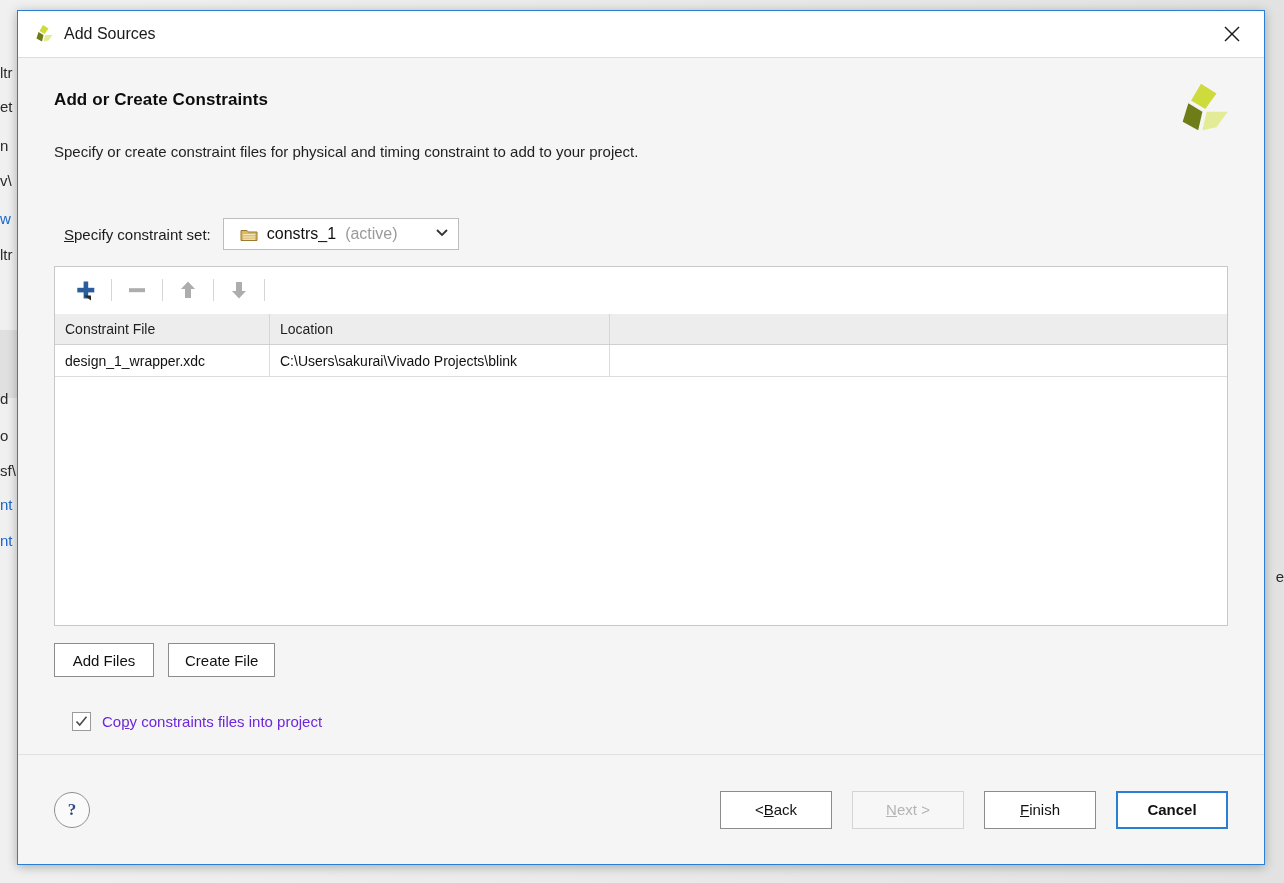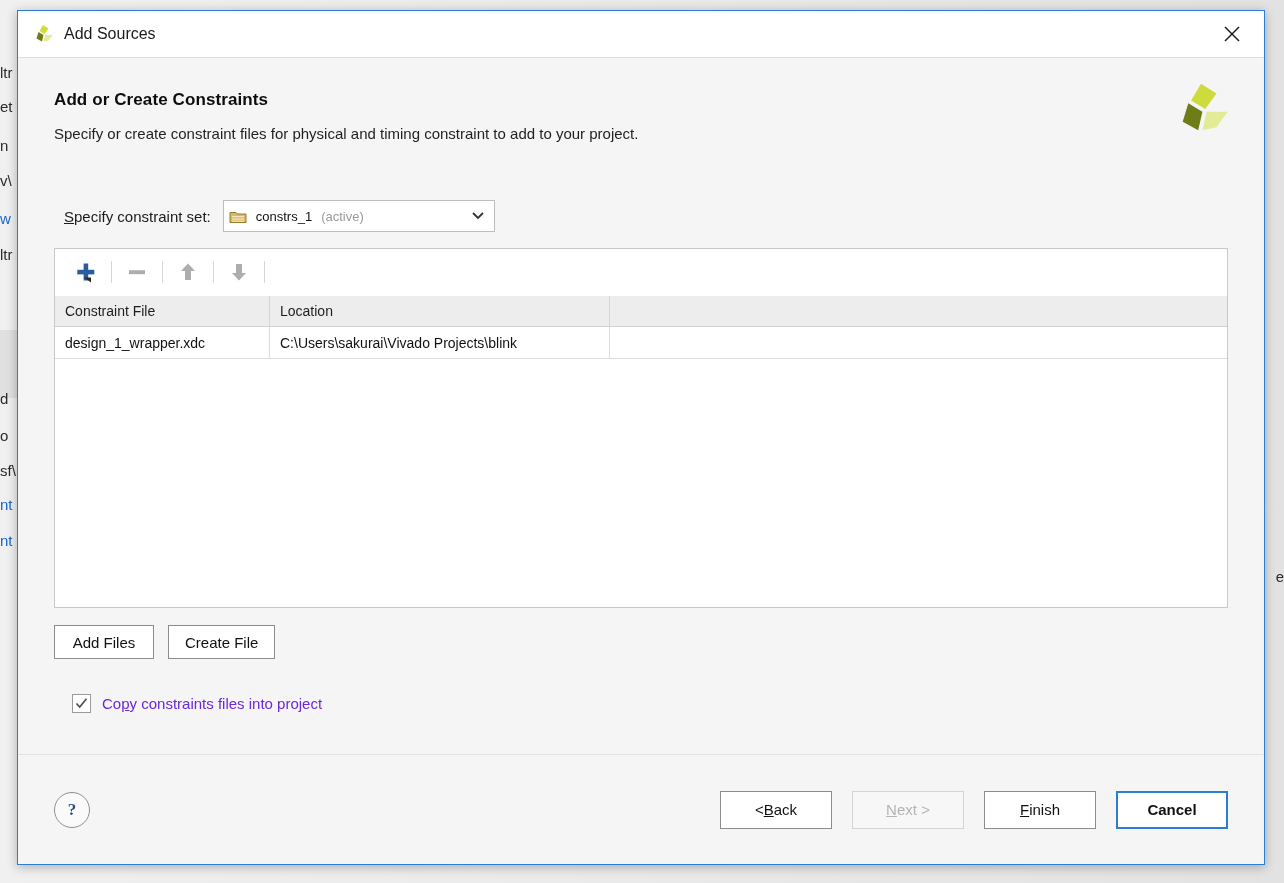--- a/index.html
+++ b/index.html
@@ -96,21 +96,21 @@
   }
   .h-title {
     font-size: 17px;
     font-weight: bold;
     color: #0d0d0d;
     letter-spacing: 0.1px;
   }
   .h-sub {
     font-size: 15px;
     color: #1f1f1f;
-    margin-top: 15px;
+    margin-top: 33px;
   }
   .corner-logo {
     position: absolute;
     right: -4px;
     top: 22px;
     width: 62px;
     height: 58px;
   }
 
   
@@ -120,30 +120,30 @@
     margin-top: 58px;
     padding-left: 10px;
   }
   .cset-label {
     font-size: 15px;
     color: #1b1b1b;
     margin-right: 12px;
   }
   .mn { text-decoration: underline; }
   .combo {
-    width: 272px;
+    width: 236px;
     height: 32px;
     background: #fff;
     border: 1px solid #bdbdbd;
     display: flex;
     align-items: center;
-    padding: 0 8px 0 5px;
-    box-sizing: border-box;
-    cursor: pointer;
-    font-size: 13px;
+    padding: 0 8px 0 16px;
+    box-sizing: border-box;
+    cursor: pointer;
+    font-size: 16px;
   }
   .combo .folder { width: 18px; height: 15px; margin-right: 9px; flex: none; }
   .combo-val { color: #101010; }
   .combo-sub { color: #9a9a9a; margin-left: 9px; }
   .combo-arrow { margin-left: auto; display: block; }
 
   
   .panel {
     margin-top: 16px;
     height: 360px;

